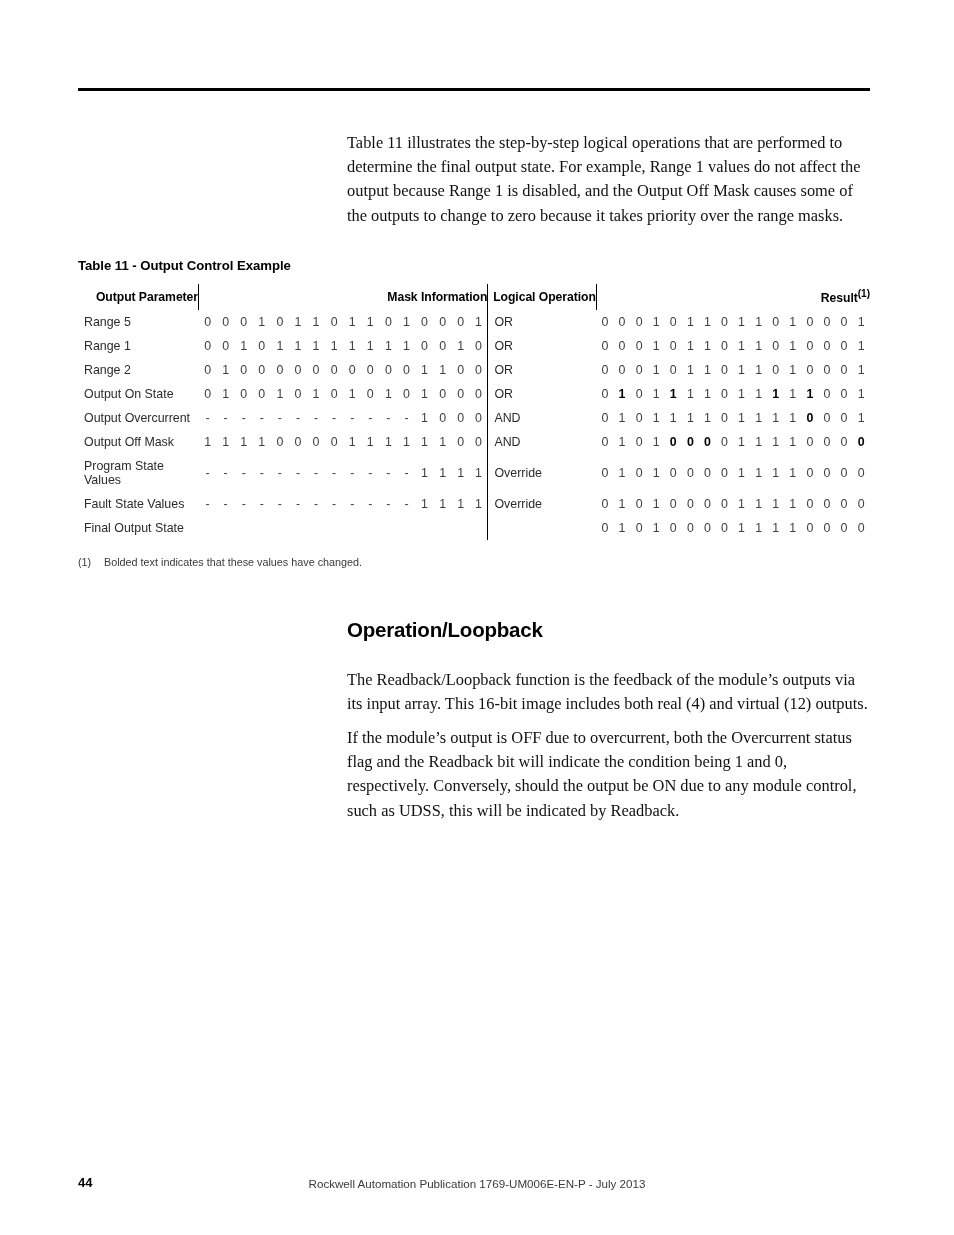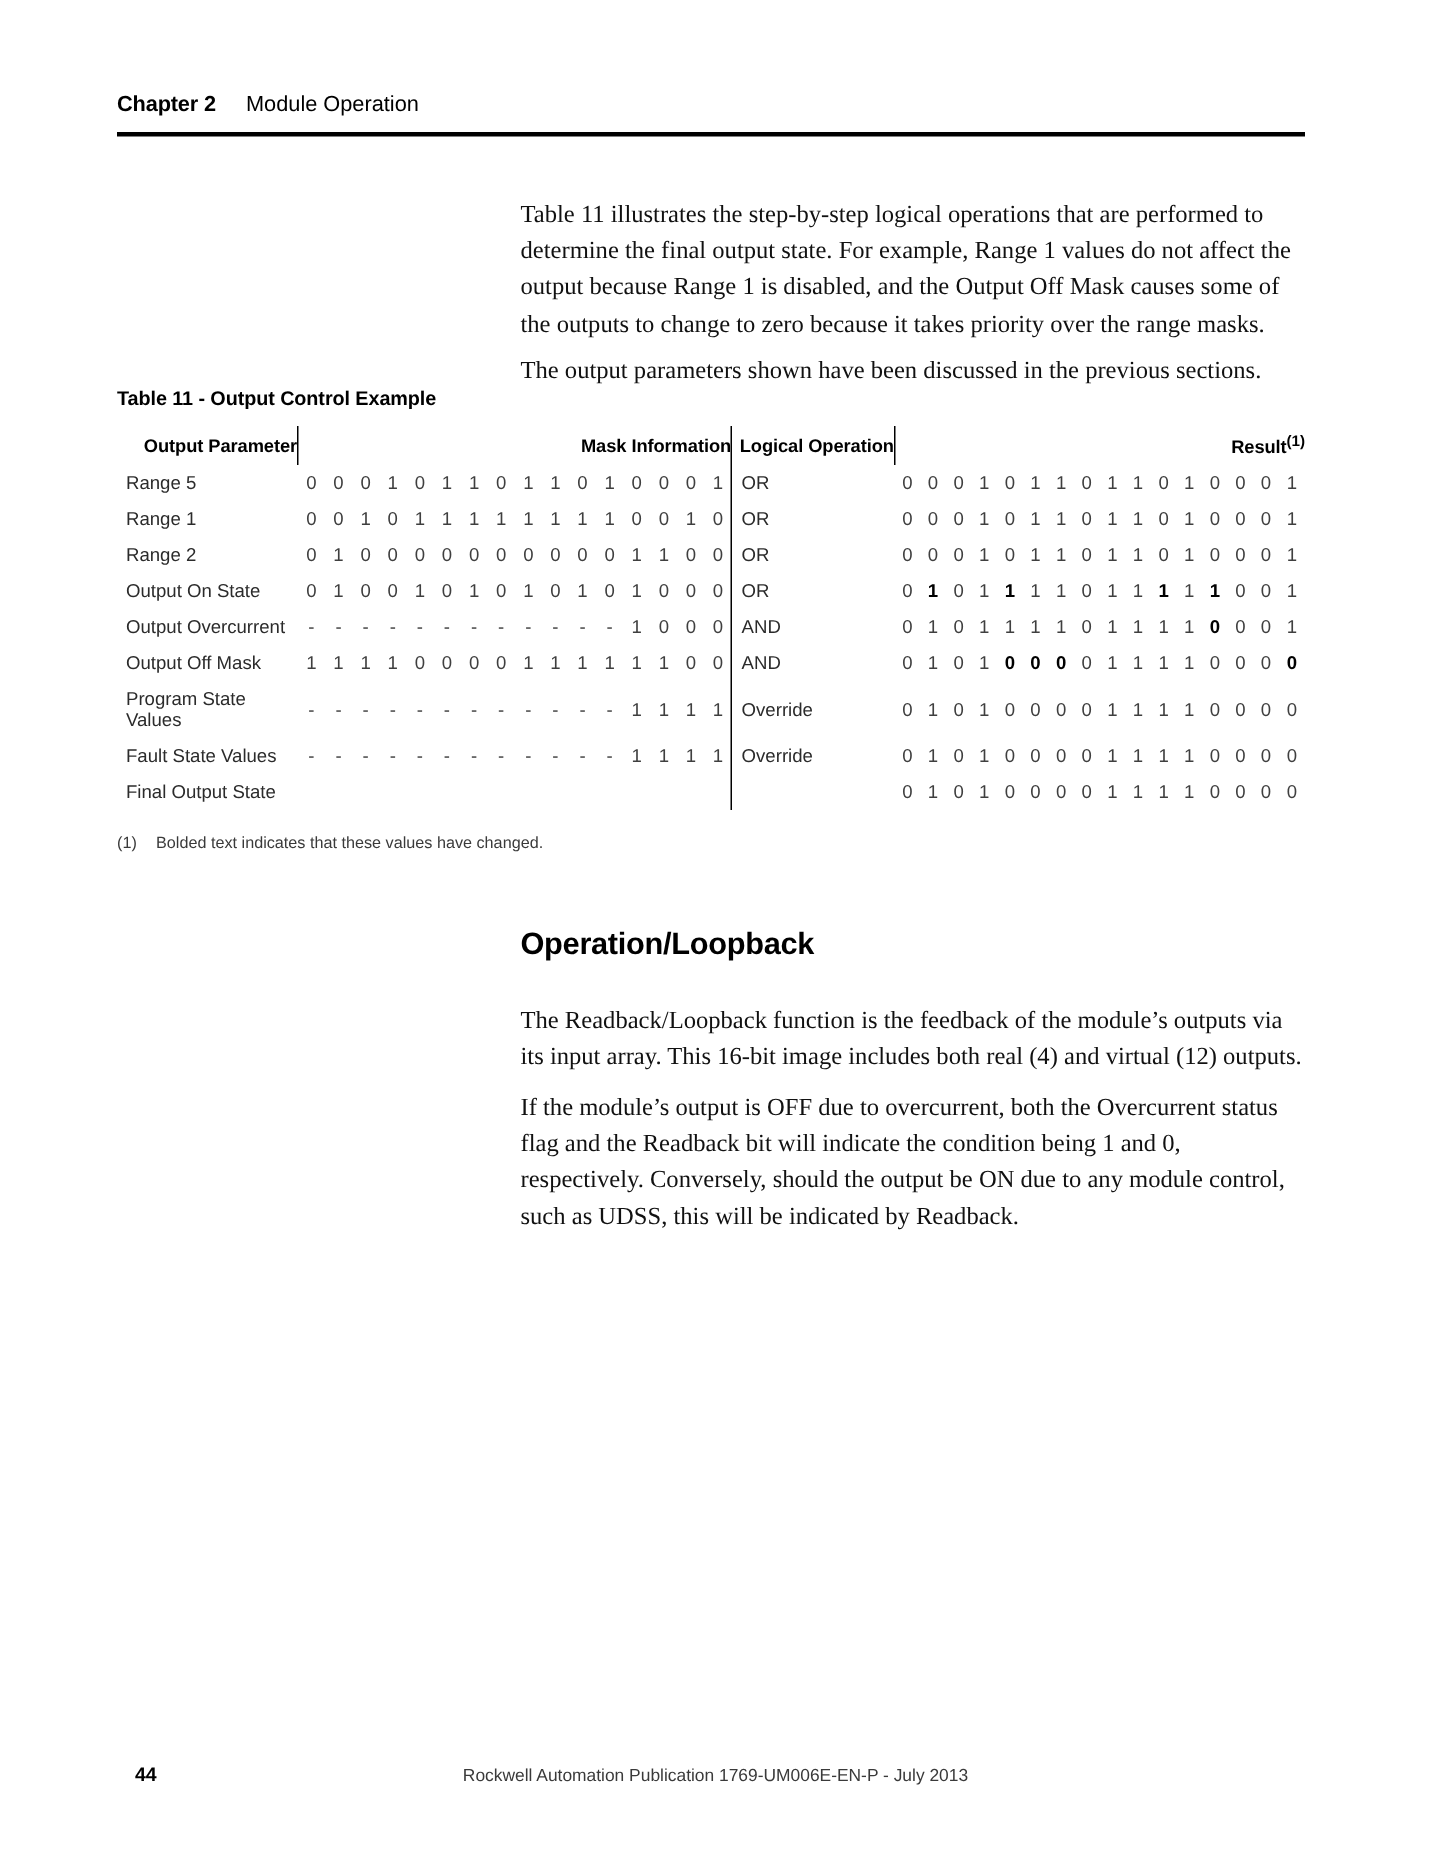--- a/index.html
+++ b/index.html
@@ -158,46 +158,39 @@
   #para-rb1 { top: 668px; }
   #para-rb2 { top: 726px; }
 
   
   .footer-pageno {
     position: absolute;
     left: 78px;
     top: 1175px;
     font-size: 13px;
     font-weight: bold;
-    margin-left: 12px;
   }
   .footer-pub {
     position: absolute;
     left: 0;
     top: 1177px;
     width: 954px;
     text-align: center;
     font-size: 11.6px;
     color: #3a3a3a;
   }
 </style>
 </head>
 <body>
 
 <div class="page">
 
-  <div class="header">
-    <div class="header-line">
-      <span class="chapter-label">Chapter 2</span><span class="chapter-title">Module Operation</span>
-    </div>
-  </div>
   <div class="header-rule"></div>
 
   <div class="serif-col" id="para-intro">Table 11 illustrates the step-by-step logical operations that are performed to determine the final output state. For example, Range 1 values do not affect the output because Range 1 is disabled, and the Output Off Mask causes some of the outputs to change to zero because it takes priority over the range masks.</div>
-  <div class="serif-col" id="para-params">The output parameters shown have been discussed in the previous sections.</div>
 
   <div class="table-caption">Table 11 - Output Control Example</div>
 
   <div class="tbl-wrap">
     <table class="out-tbl">
       <colgroup>
         <col style="width:120px">
         <col style="width:18px">
           <col style="width:18px">
           <col style="width:18px">

